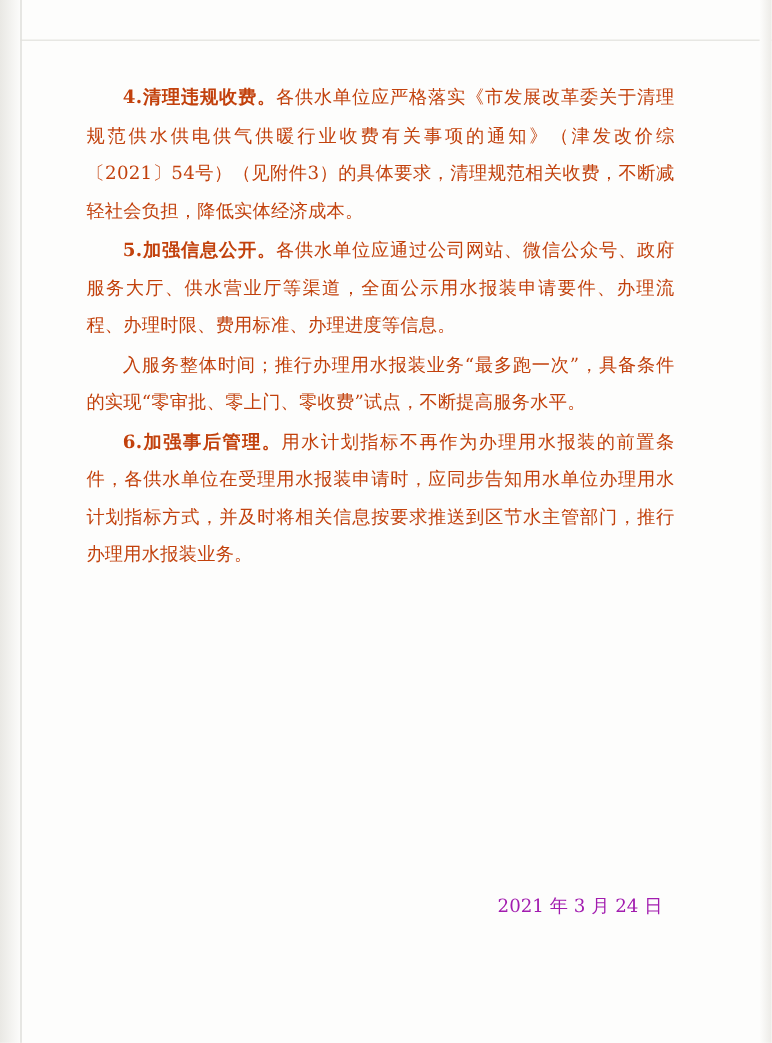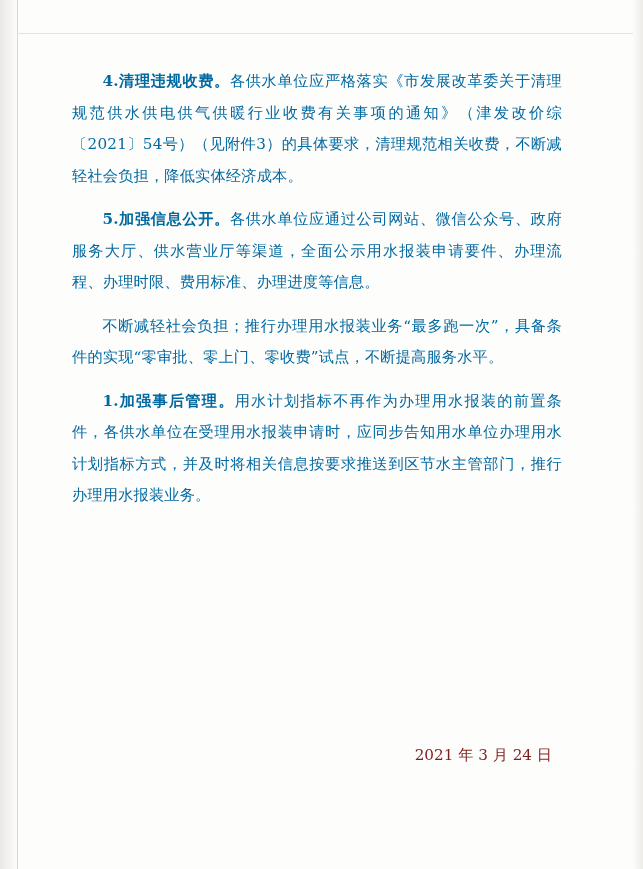--- a/index.html
+++ b/index.html
@@ -56,37 +56,37 @@
     color: #15171a;
   }
   p.para {
     margin: 0 0 0 0;
     font-size: 15.2px;
     line-height: 31.5px;
     text-align: justify;
     text-justify: inter-ideograph;
     letter-spacing: 0.2px;
     text-indent: 2em;
-    color: #0369a1;
+    color: #c2410c;
   }
   p.para + p.para {
-    margin-top: 12px;
+    margin-top: 1px;
   }
   .bold-head {
     font-weight: 700;
   }
   .date-line {
     position: absolute;
     left: 72px;
     top: 742px;
     width: 490px;
     text-align: right;
     font-size: 15.2px;
     line-height: 26px;
-    color: #7f1d1d;
+    color: #a21caf;
     padding-right: 10px;
     box-sizing: border-box;
   }
   .date-line .num {
     font-family: "DejaVu Serif", "Liberation Serif", serif;
   }
 </style>
 </head>
 <body>
 
@@ -94,22 +94,22 @@
   <div class="edge-line-left"></div>
   <div class="edge-line-top"></div>
 
   <div class="content">
 
     <p class="para"><span class="bold-head">4.清理违规收费。</span><span>各供水单位应严格落实《市发展改革委关于清理规范供水供电供气供暖行业收费有关事项的通知》（津发改价综〔2021〕54号）（见附件3）的具体要求，清理规范相关收费，不断减轻社会负担，降低实体经济成本。</span></p>
 
     <p class="para"><span class="bold-head">5.加强信息公开。</span><span>各供水单位应通过公司网站、微信公众号、政府服务大厅、供水营业厅等渠道，全面公示用水报装申请要件、办理流程、办理时限、费用标准、办理进度等信息。</span></p>
 
 
-    <p class="para"><span>不断减轻社会负担；推行办理用水报装业务“最多跑一次”，具备条件的实现“零审批、零上门、零收费”试点，不断提高服务水平。</span></p>
+    <p class="para"><span>入服务整体时间；推行办理用水报装业务“最多跑一次”，具备条件的实现“零审批、零上门、零收费”试点，不断提高服务水平。</span></p>
 
-    <p class="para"><span class="bold-head">1.加强事后管理。</span><span>用水计划指标不再作为办理用水报装的前置条件，各供水单位在受理用水报装申请时，应同步告知用水单位办理用水计划指标方式，并及时将相关信息按要求推送到区节水主管部门，推行办理用水报装业务。</span></p>
+    <p class="para"><span class="bold-head">6.加强事后管理。</span><span>用水计划指标不再作为办理用水报装的前置条件，各供水单位在受理用水报装申请时，应同步告知用水单位办理用水计划指标方式，并及时将相关信息按要求推送到区节水主管部门，推行办理用水报装业务。</span></p>
 
   </div>
 
   <div class="date-line">
     <span class="num">2021 年 3 月 24 日</span>
   </div>
 </div>
 
 </body></html>

